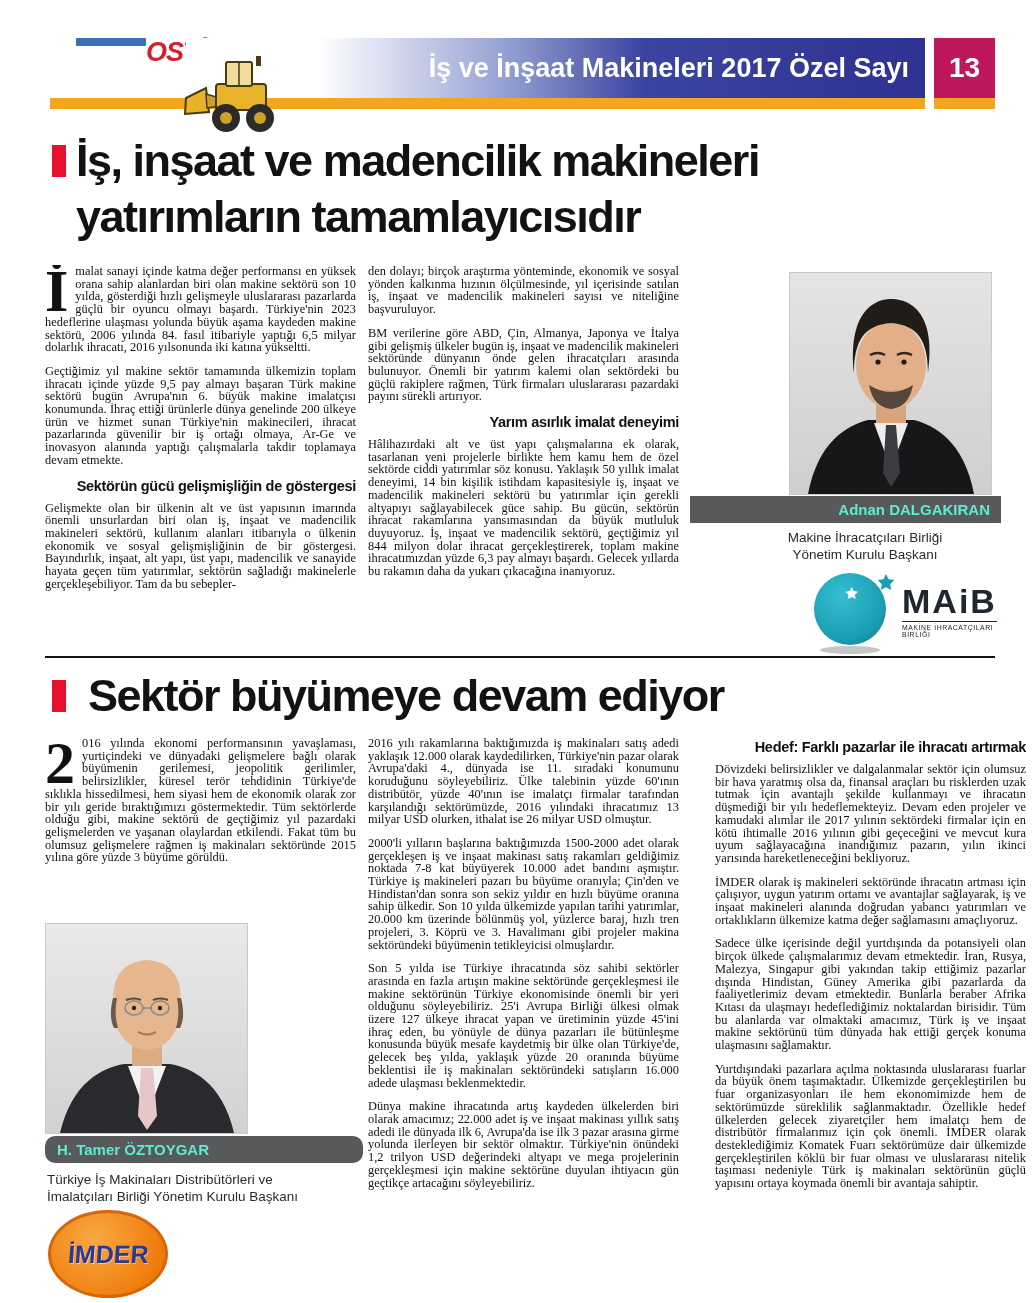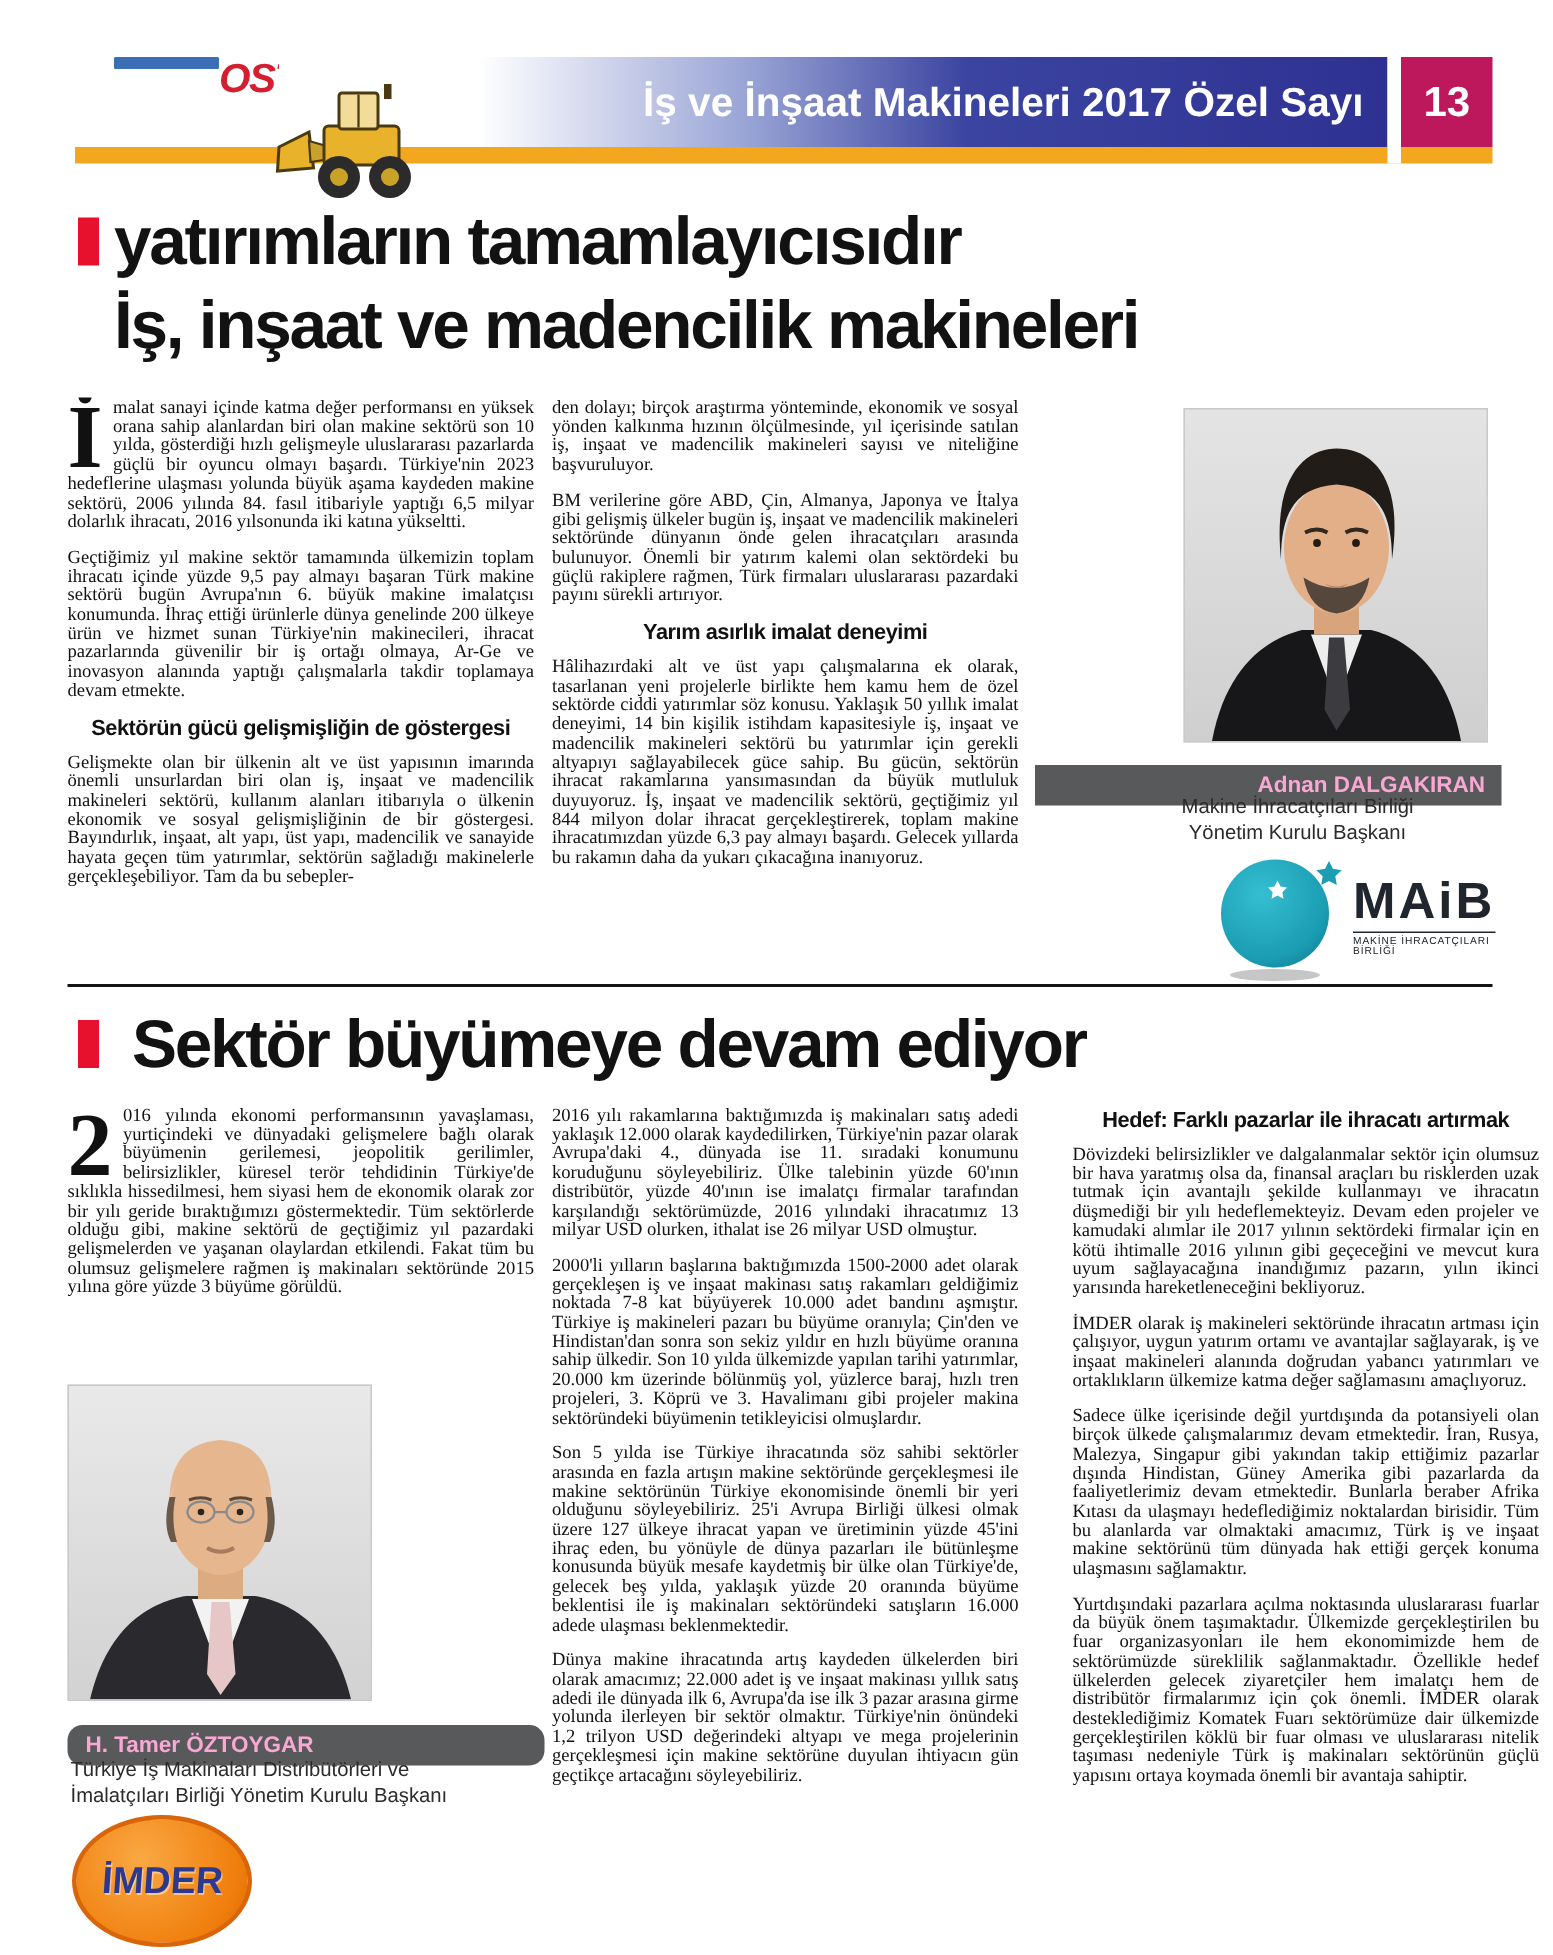--- a/index.html
+++ b/index.html
@@ -52,31 +52,31 @@
   .a1 { top:265px; height:378px; overflow:hidden; }
   .a2 { top:737px; height:556px; overflow:hidden; }
   .c1 { left:45px; } .c2 { left:368px; } .c3 { left:690px;margin-left:25px; }
   .col p { margin:0 0 11px 0; }
   .dropcap {
     float:left; font-family:"Liberation Serif", serif; font-weight:bold;
     font-size:60px; line-height:48px; padding:2px 7px 0 0;
   }
   .subhead {
     font-family:"Liberation Sans", sans-serif; font-weight:bold; font-size:14.5px;
-    line-height:16px; margin:2px 0 8px 0; text-align:center; letter-spacing:-0.3px;
+    line-height:16px; margin:2px 0 8px 0; text-align:right; letter-spacing:-0.3px;
   }
 
   
   .photo-frame { position:absolute; background:#dedede; border:1px solid #c9c9c9; overflow:hidden; }
   .photo-1 { left:789px; top:272px; width:201px; height:221px; }
   .photo-2 { left:45px;  top:923px; width:201px; height:209px; }
   .name-bar {
-    position:absolute; background:#58595b; color:#f9a8d4;
+    position:absolute; background:#58595b; color:#5eead4;
     font-family:"Liberation Sans", sans-serif; font-weight:bold; font-size:15px;
-    display:flex; align-items:center; height:27px;margin-top:14px;
+    display:flex; align-items:center; height:27px;
   }
   .name-bar-1 { left:690px; top:496px; width:300px; justify-content:flex-end; padding-right:11px; }
   .name-bar-2 { left:45px;  top:1136px; width:306px; justify-content:flex-start; padding-left:12px;border-radius:10px; }
   .caption {
     position:absolute; font-family:"Liberation Sans", sans-serif; font-size:13.5px;
     line-height:16.5px; color:#2b2b2b;
   }
   .caption-1 { left:740px; top:530px; width:250px; text-align:center; }
   .caption-2 { left:47px;  top:1172px; width:300px; text-align:left; }
 
@@ -137,22 +137,22 @@
     <line x1="59" y1="27" x2="59" y2="49" stroke="#4a3a10" stroke-width="1.5"></line>
     <rect x="76" y="20" width="5" height="10" fill="#4a3a10"></rect>
     <circle cx="46" cy="82" r="14" fill="#2b2b2b"></circle>
     <circle cx="46" cy="82" r="6" fill="#c9a227"></circle>
     <circle cx="80" cy="82" r="14" fill="#2b2b2b"></circle>
     <circle cx="80" cy="82" r="6" fill="#c9a227"></circle>
   </svg>
 
   <div class="headline-block h1-block">
     <div class="red-bullet"></div>
+    <div class="headline">İş, inşaat ve madencilik makineleri</div>
     <div class="headline">yatırımların tamamlayıcısıdır</div>
-    <div class="headline">İş, inşaat ve madencilik makineleri</div>
   </div>
 
   <div class="col a1 c1">
     <p><span class="dropcap">İ</span><span>malat sanayi içinde katma değer performansı en yüksek orana sahip alanlardan biri olan makine sektörü son 10 yılda, gösterdiği hızlı gelişmeyle uluslararası pazarlarda güçlü bir oyuncu olmayı başardı. Türkiye'nin 2023 hedeflerine ulaşması yolunda büyük aşama kaydeden makine sektörü, 2006 yılında 84. fasıl itibariyle yaptığı 6,5 milyar dolarlık ihracatı, 2016 yılsonunda iki katına yükseltti.</span></p>
     <p>Geçtiğimiz yıl makine sektör tamamında ülkemizin toplam ihracatı içinde yüzde 9,5 pay almayı başaran Türk makine sektörü bugün Avrupa'nın 6. büyük makine imalatçısı konumunda. İhraç ettiği ürünlerle dünya genelinde 200 ülkeye ürün ve hizmet sunan Türkiye'nin makinecileri, ihracat pazarlarında güvenilir bir iş ortağı olmaya, Ar-Ge ve inovasyon alanında yaptığı çalışmalarla takdir toplamaya devam etmekte.</p>
     <div class="subhead">Sektörün gücü gelişmişliğin de göstergesi</div>
     <p>Gelişmekte olan bir ülkenin alt ve üst yapısının imarında önemli unsurlardan biri olan iş, inşaat ve madencilik makineleri sektörü, kullanım alanları itibarıyla o ülkenin ekonomik ve sosyal gelişmişliğinin de bir göstergesi. Bayındırlık, inşaat, alt yapı, üst yapı, madencilik ve sanayide hayata geçen tüm yatırımlar, sektörün sağladığı makinelerle gerçekleşebiliyor. Tam da bu sebepler-</p>
   </div>
 
   <div class="col a1 c2">

